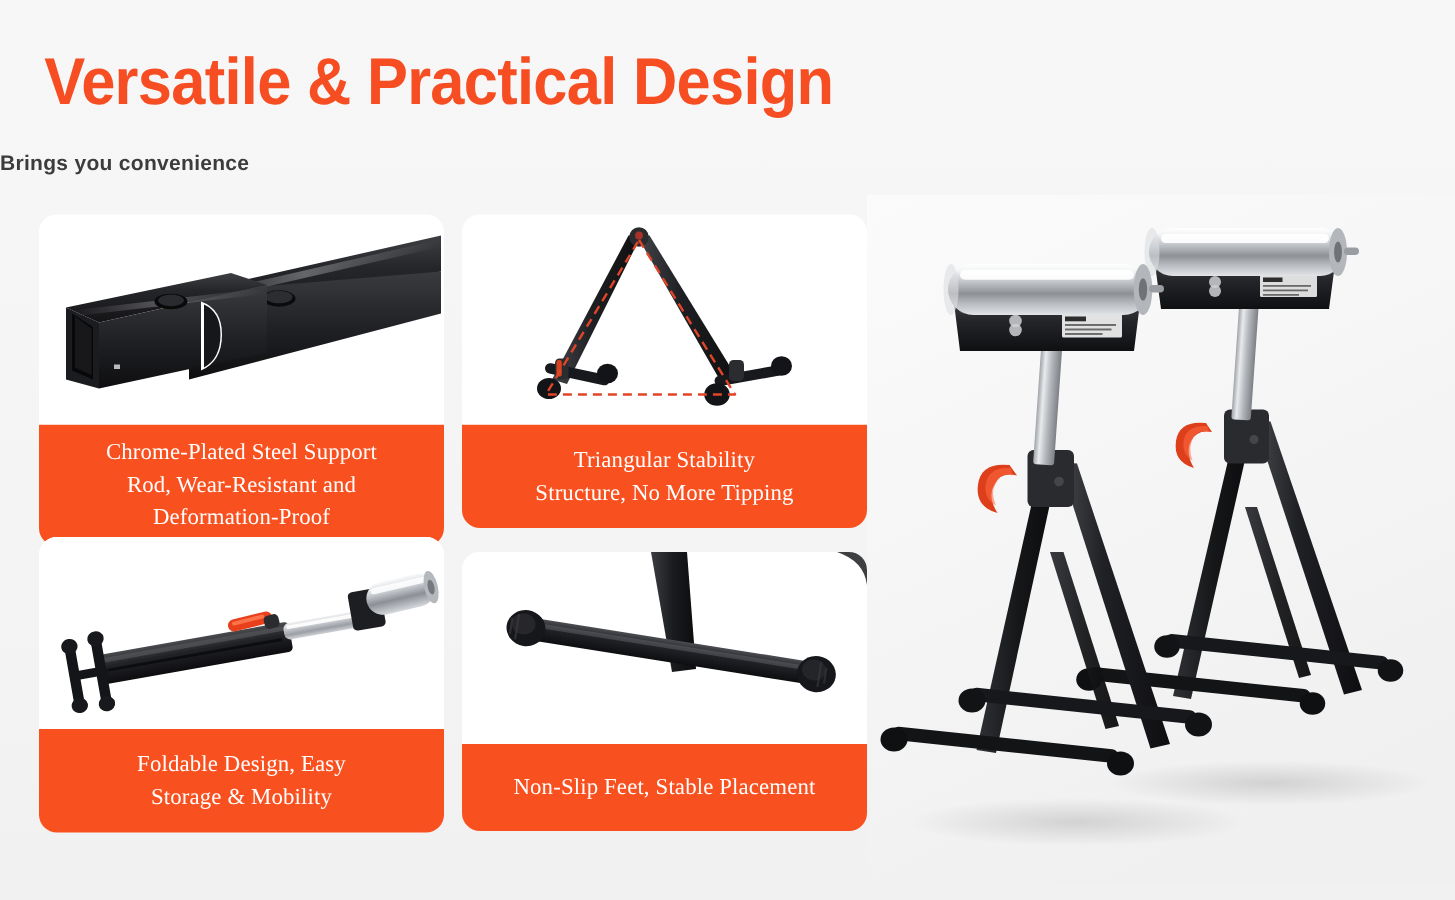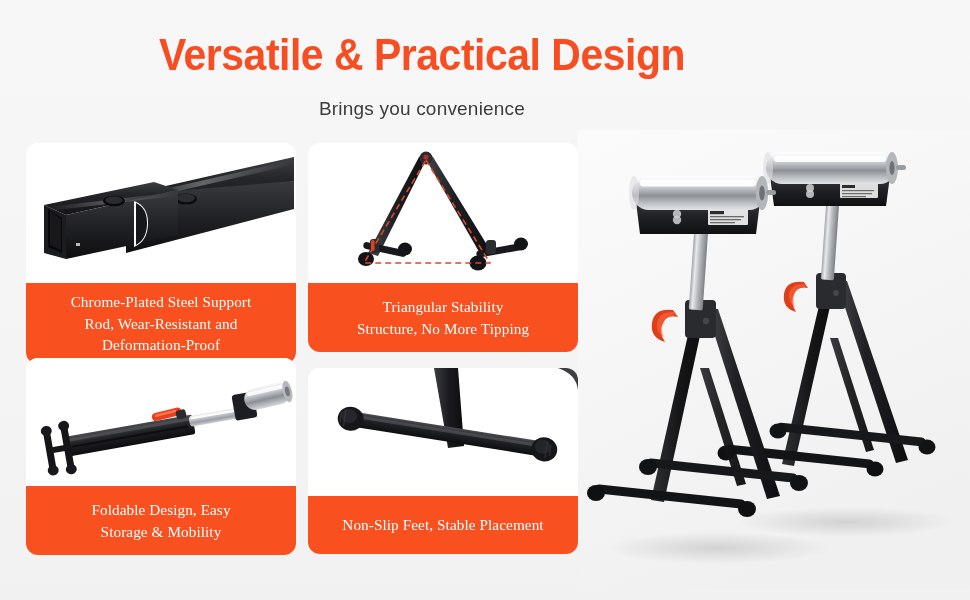--- a/index.html
+++ b/index.html
@@ -5,32 +5,32 @@
   html,body{margin:0;padding:0;}
   body{
     width:970px;height:600px;overflow:hidden;
     background:#f6f6f6;
     font-family:"Liberation Sans","DejaVu Sans",sans-serif;
     -webkit-font-smoothing:antialiased;
   }
   .page{position:relative;width:970px;height:600px;background:linear-gradient(180deg,#f7f7f7 0%,#f4f4f4 60%,#f1f1f1 100%);}
 
   
-  .header{position:absolute;left:0;top:0;width:844px;text-align:center;}
+  .header{position:absolute;left:0;top:0;width:844px;text-align:left;}
   .title{
     margin:0;padding-top:29px;
     font-size:44px;line-height:52px;font-weight:700;
     letter-spacing:-0.5px;
     color:#f64e22;
     font-family:"Liberation Sans Narrow","Liberation Sans",sans-serif;
     transform:scaleX(0.93);
   }
   .subtitle{
     margin:0;padding-top:16px;
-    font-size:19px;line-height:23px;font-weight:400;
+    font-size:14px;line-height:23px;font-weight:700;
     color:#3c3c3c;letter-spacing:.2px;
   }
 
   
   .grid{position:absolute;left:26px;top:143px;width:552px;height:420px;}
   .cell{position:absolute;width:270px;font-family:Liberation Serif, serif;}
   .cell.c0{left:0;top:0;}
   .cell.c1{left:282px;top:0;}
   .cell.c2{left:0;top:215px;}
   .cell.c3{left:282px;top:225px;}

